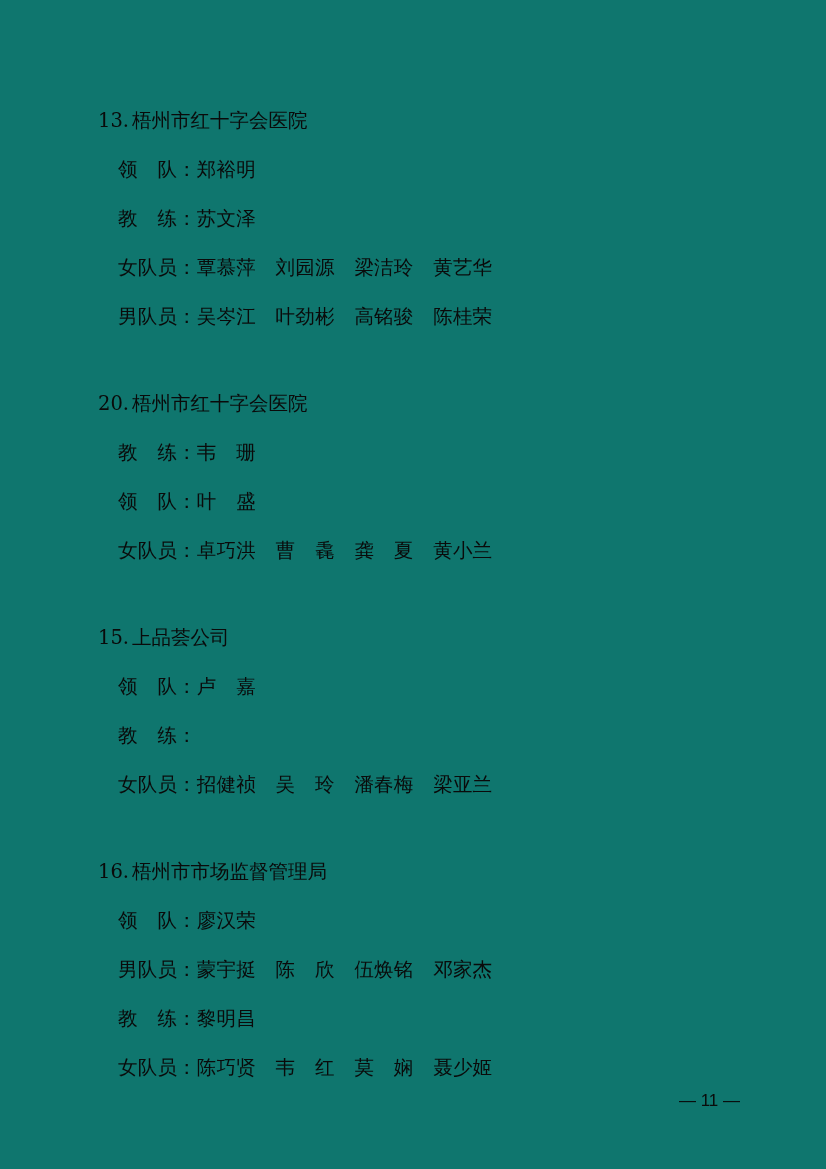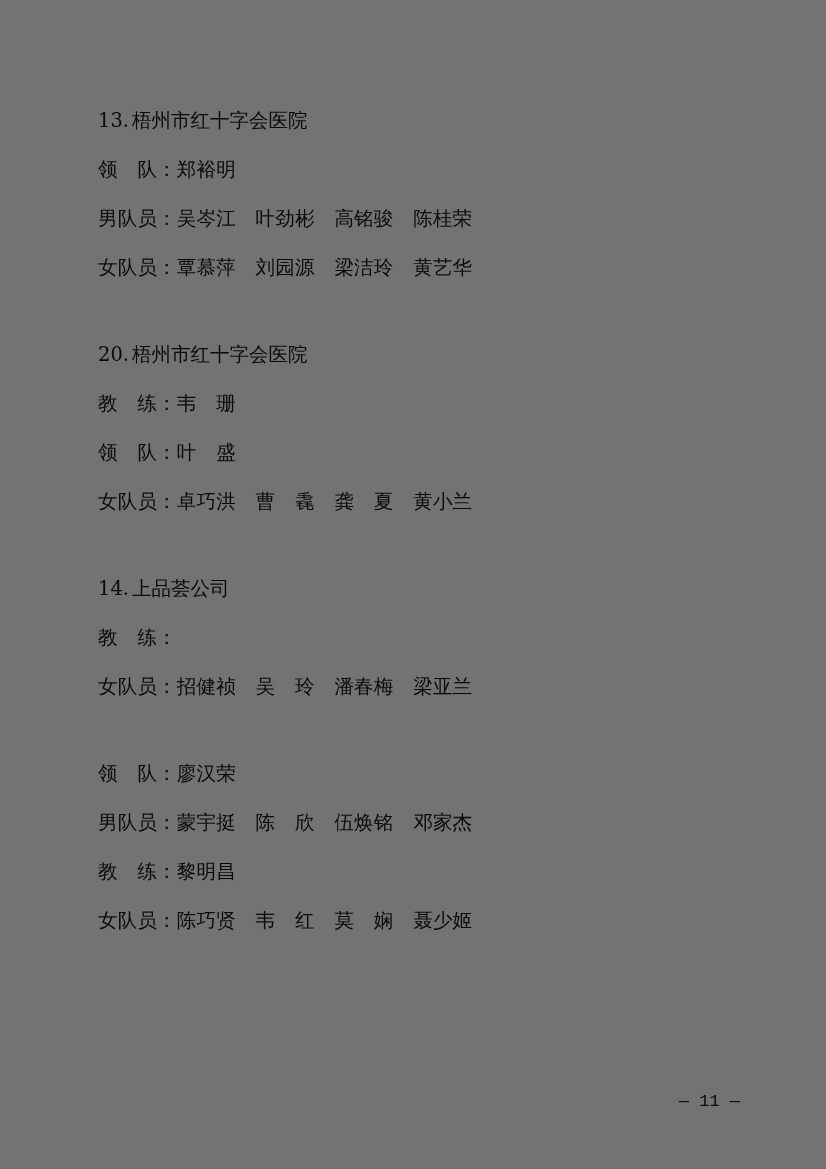--- a/index.html
+++ b/index.html
@@ -3,21 +3,21 @@
 <meta charset="utf-8">
 <style>
   html, body {
     margin: 0;
     padding: 0;
     background: #d9d9d9;
   }
   .page {
     width: 826px;
     height: 1169px;
-    background: #737373;
+    background: #0f766e;
     margin: 0 auto;
     position: relative;
     box-sizing: border-box;
     font-family: "DejaVu Serif", "Liberation Serif", serif;
     color: #0a0a0a;
     overflow: hidden;
   }
   .content {
     position: absolute;
     left: 98px;
@@ -40,57 +40,61 @@
     font-size: 19.5px;
     line-height: 49px;
     white-space: pre;
   }
   .idx {
     display: inline-block;
     min-width: 34px;
   }
   .label {
     display: inline-block;
+    margin-left: 20px;
   }
   .page-number {
     position: absolute;
     right: 86px;
     bottom: 58px;
     font-size: 17px;
-    font-family: Liberation Mono, monospace;
+    font-family: Liberation Sans, sans-serif;
     white-space: pre;
   }
 </style>
 </head>
 <body>
 
 <div class="page">
   <div class="content">
 
     <div class="team">
       <div class="title-line"><span class="idx">13.</span><span>梧州市红十字会医院</span></div>
       <div class="line"><span class="label">领　队：</span><span>郑裕明</span></div>
+      <div class="line"><span class="label">教　练：</span><span>苏文泽</span></div>
+      <div class="line"><span class="label">女队员：</span><span>覃慕萍　刘园源　梁洁玲　黄艺华</span></div>
       <div class="line"><span class="label">男队员：</span><span>吴岑江　叶劲彬　高铭骏　陈桂荣</span></div>
-      <div class="line"><span class="label">女队员：</span><span>覃慕萍　刘园源　梁洁玲　黄艺华</span></div>
     </div>
 
     <div class="team">
       <div class="title-line"><span class="idx">20.</span><span>梧州市红十字会医院</span></div>
       <div class="line"><span class="label">教　练：</span><span>韦　珊</span></div>
       <div class="line"><span class="label">领　队：</span><span>叶　盛</span></div>
       <div class="line"><span class="label">女队员：</span><span>卓巧洪　曹　毳　龚　夏　黄小兰</span></div>
     </div>
 
     <div class="team">
-      <div class="title-line"><span class="idx">14.</span><span>上品荟公司</span></div>
+      <div class="title-line"><span class="idx">15.</span><span>上品荟公司</span></div>
+      <div class="line"><span class="label">领　队：</span><span>卢　嘉</span></div>
       <div class="line"><span class="label">教　练：</span><span></span></div>
       <div class="line"><span class="label">女队员：</span><span>招健祯　吴　玲　潘春梅　梁亚兰</span></div>
     </div>
 
     <div class="team">
+      <div class="title-line"><span class="idx">16.</span><span>梧州市市场监督管理局</span></div>
       <div class="line"><span class="label">领　队：</span><span>廖汉荣</span></div>
       <div class="line"><span class="label">男队员：</span><span>蒙宇挺　陈　欣　伍焕铭　邓家杰</span></div>
       <div class="line"><span class="label">教　练：</span><span>黎明昌</span></div>
       <div class="line"><span class="label">女队员：</span><span>陈巧贤　韦　红　莫　娴　聂少姬</span></div>
     </div>
 
   </div>
 
   <div class="page-number">— 11 —</div>
 </div>

